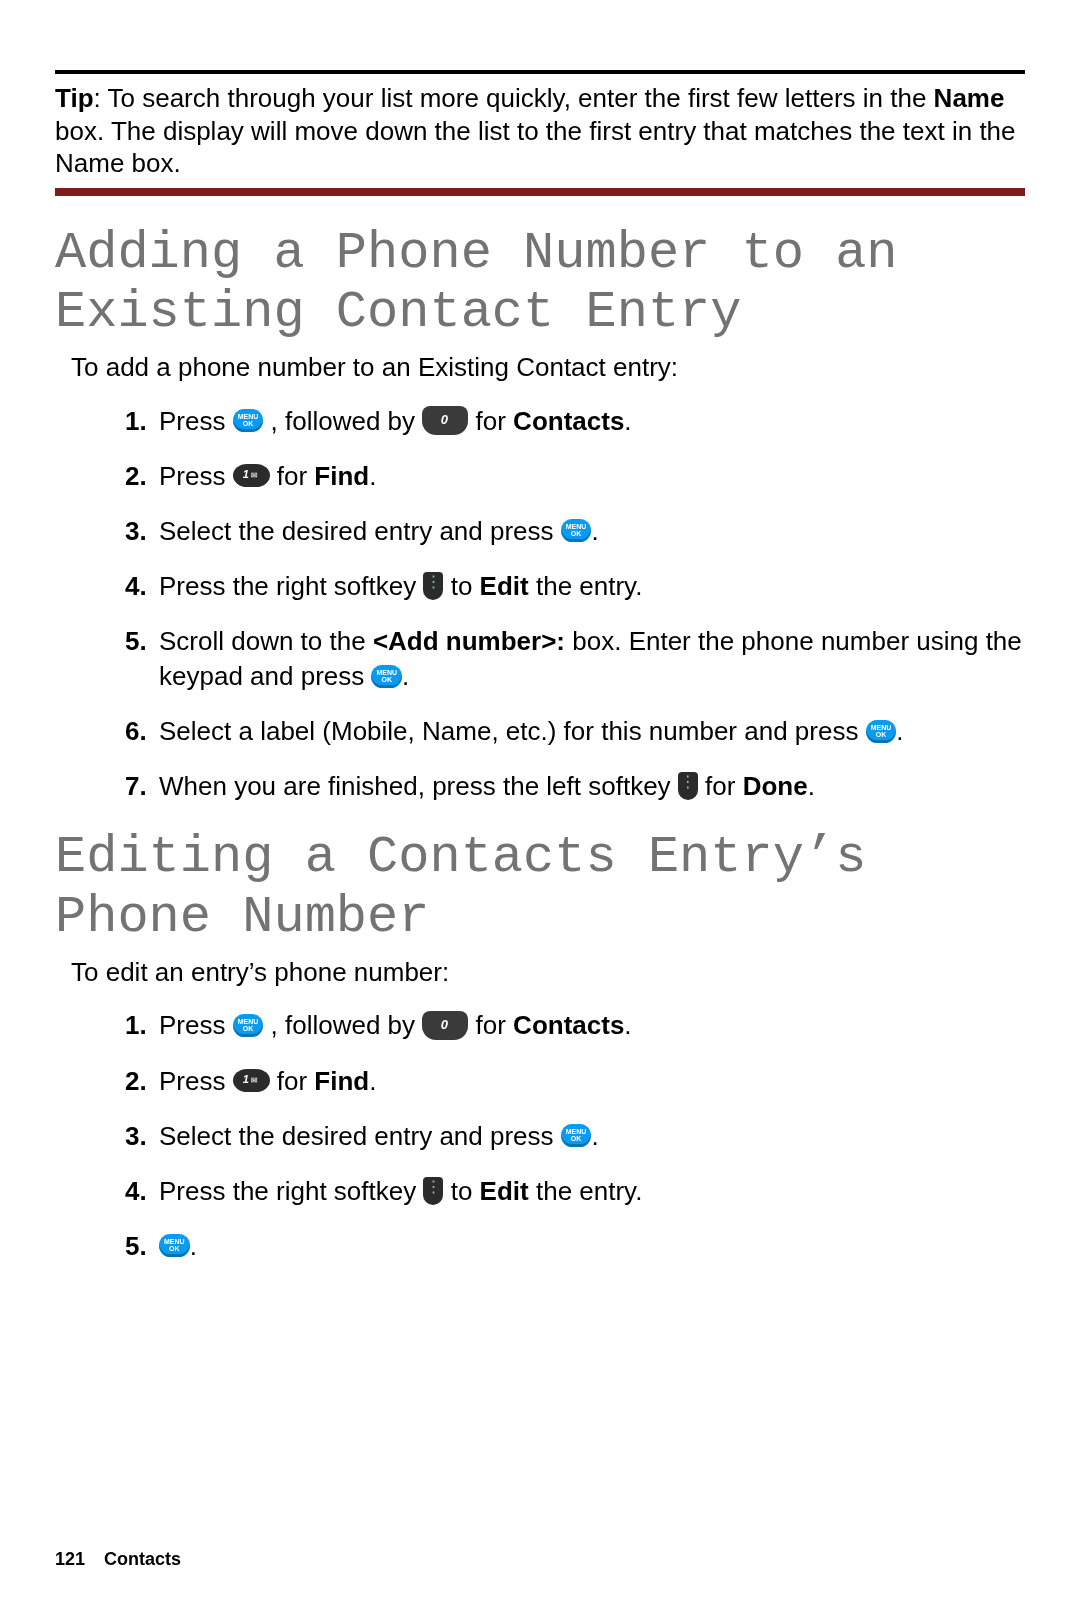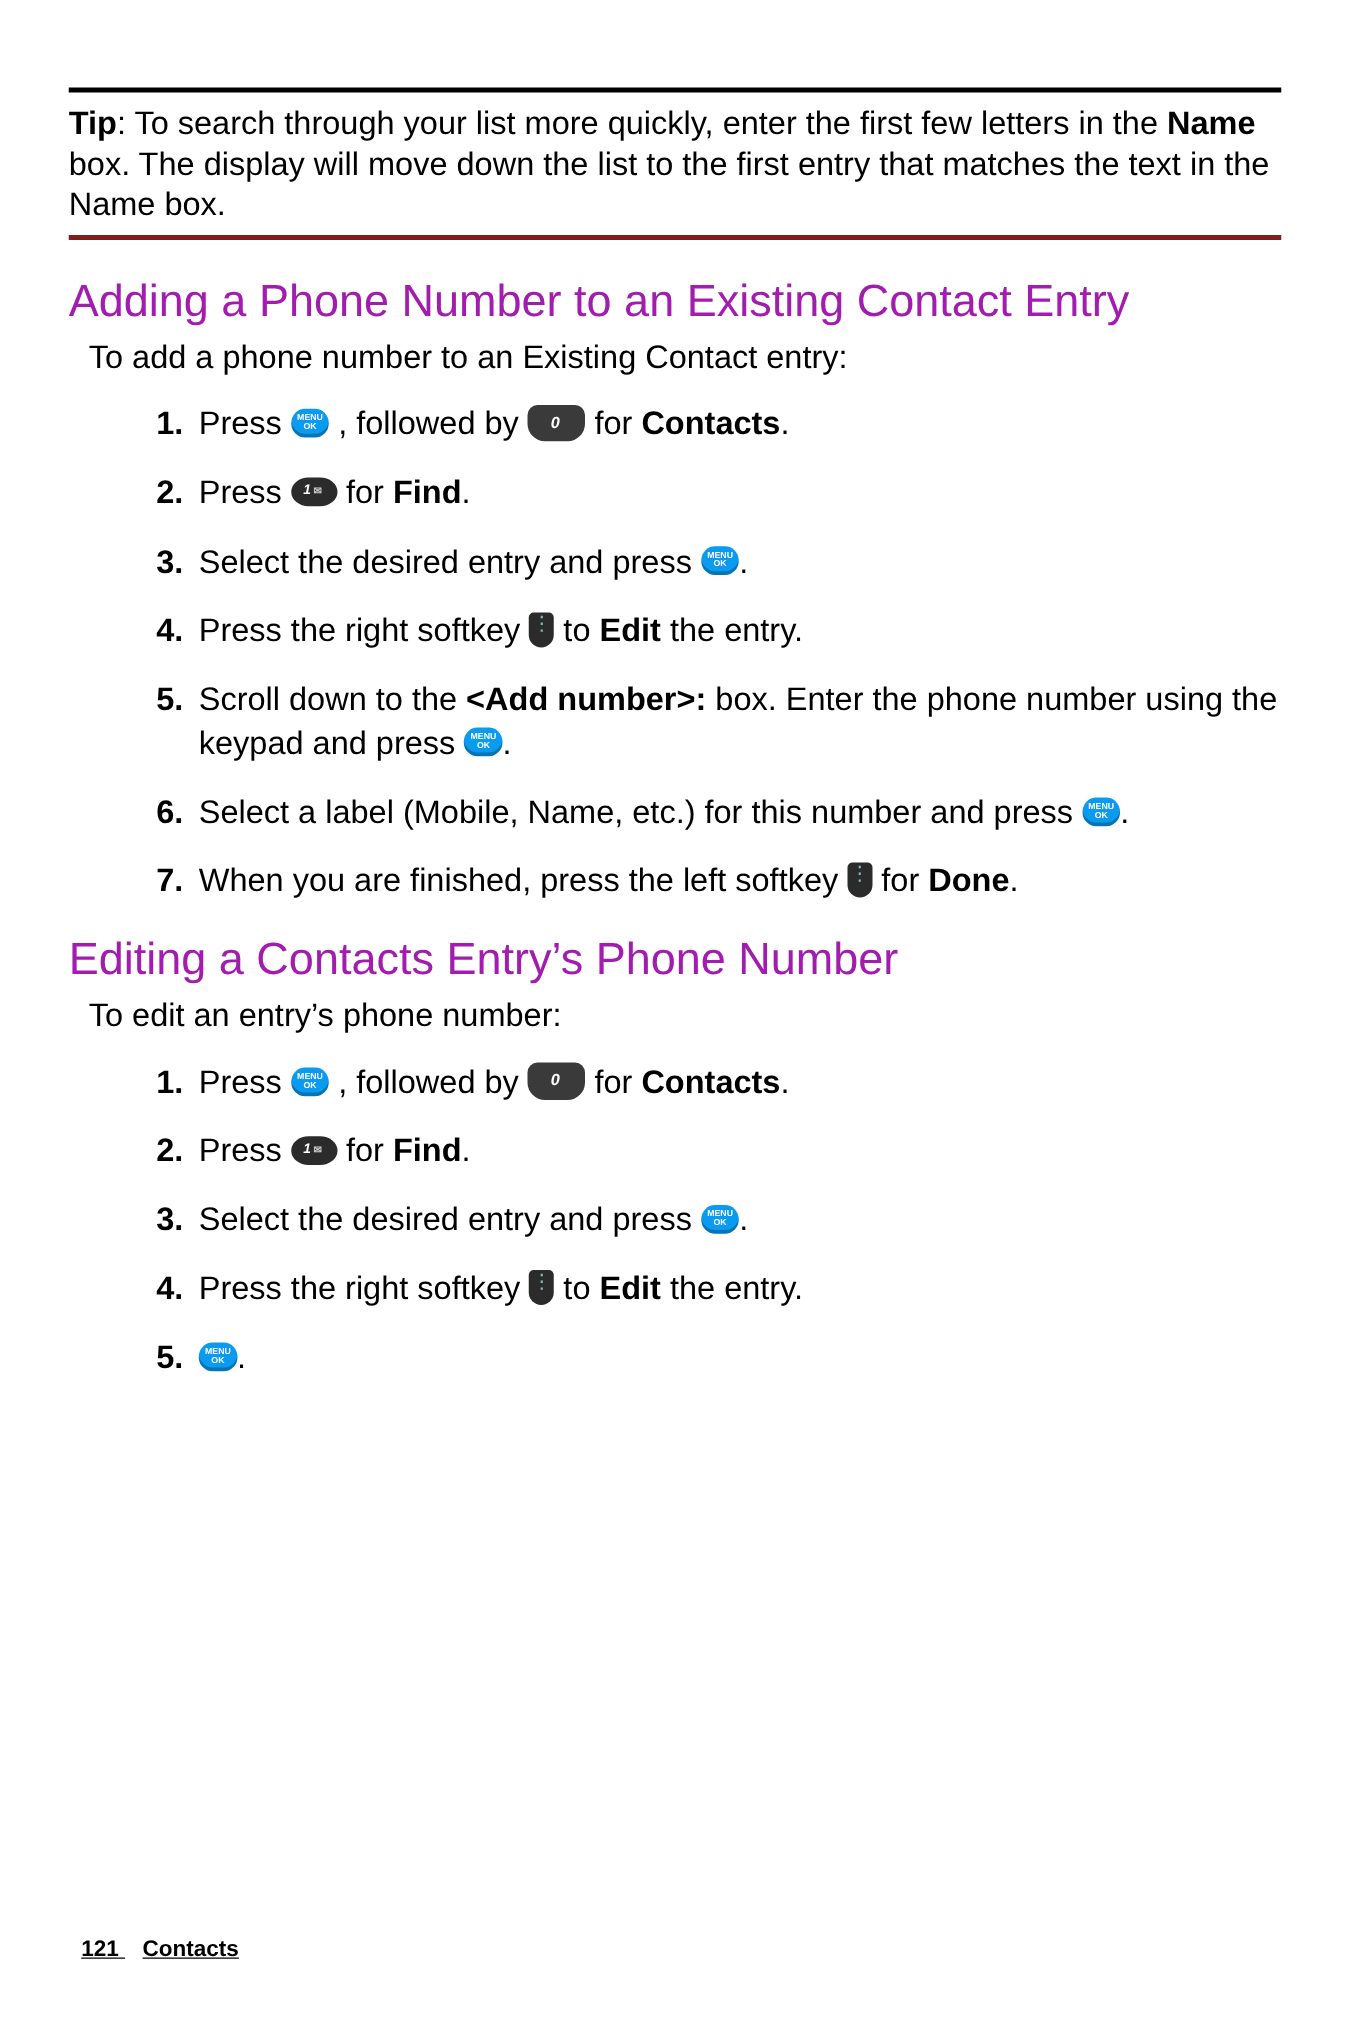--- a/index.html
+++ b/index.html
@@ -9,31 +9,32 @@
     font-size: 26px;
     line-height: 1.25;
     color: #000;
     width: 1080px;
     height: 1620px;
     box-sizing: border-box;
     position: relative;
   }
   .tip-box {
     border-top: 4px solid #000;
-    border-bottom: 4px solid #7f1d1d;
+    border-bottom: 8px solid #7f1d1d;
     padding: 8px 0;
     margin-bottom: 28px;
   }
   .tip-label { font-weight: bold; }
   h1.section {
-    color: #a21caf;
+    color: #737373;
     font-weight: normal;
-    font-size: 36px;
+    font-size: 52px;
     line-height: 1.15;
     margin: 24px 0 8px 0;
+    font-family: Liberation Mono, monospace;
   }
   .intro {
     margin: 4px 0 14px 16px;
   }
   ol.steps {
     list-style: none;
     padding: 0 0 0 70px;
     margin: 0 0 22px 0;
   }
   ol.steps li {
@@ -117,24 +118,23 @@
     font-size: 12px;
     line-height: 8px;
     padding-top: 4px;
     box-sizing: border-box;
   }
   .key-soft.right::before { content:"⋮"; display:block; font-size:16px; line-height:12px; color:#8bb; letter-spacing:0;}
   .key-soft.left::before  { content:"⋮"; display:block; font-size:16px; line-height:12px; color:#8bb;}
   .footer {
     position: absolute;
     bottom: 50px;
-    left: 65px;
+    left: 55px;
     font-size: 18px;
     font-weight: bold;
-    text-decoration: underline;
   }
   .footer .sec { margin-left: 14px; }
 </style>
 </head>
 <body>
 
 <div class="tip-box">
   <span class="tip-label">Tip</span><span>: To search through your list more quickly, enter the first few letters in the </span><b>Name</b><span> box. The display will move down the list to the first entry that matches the text in the Name box.</span>
 </div>
 

